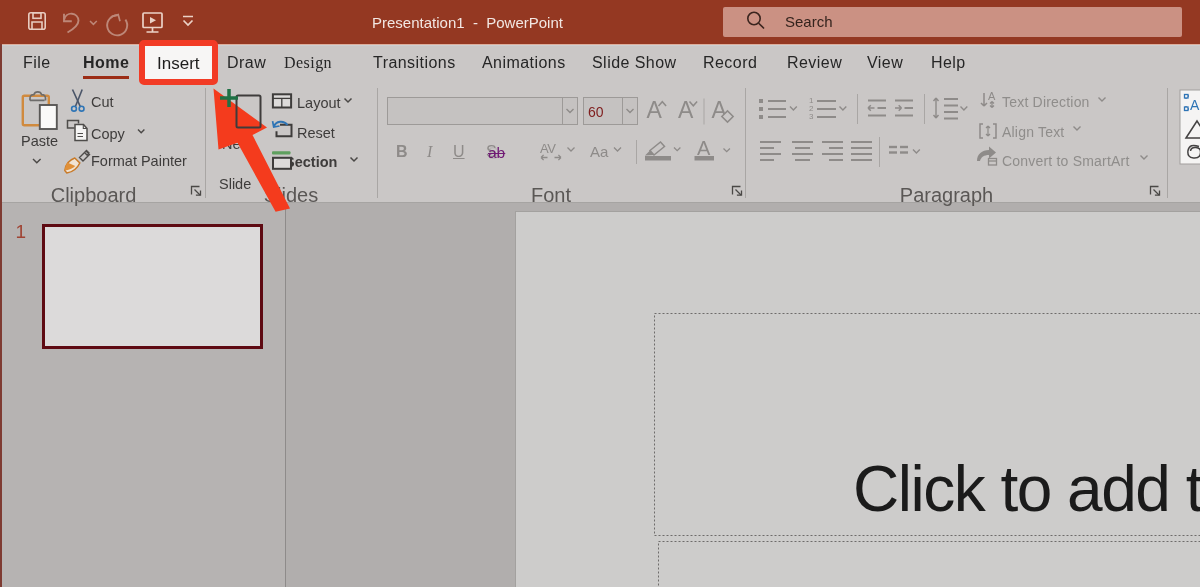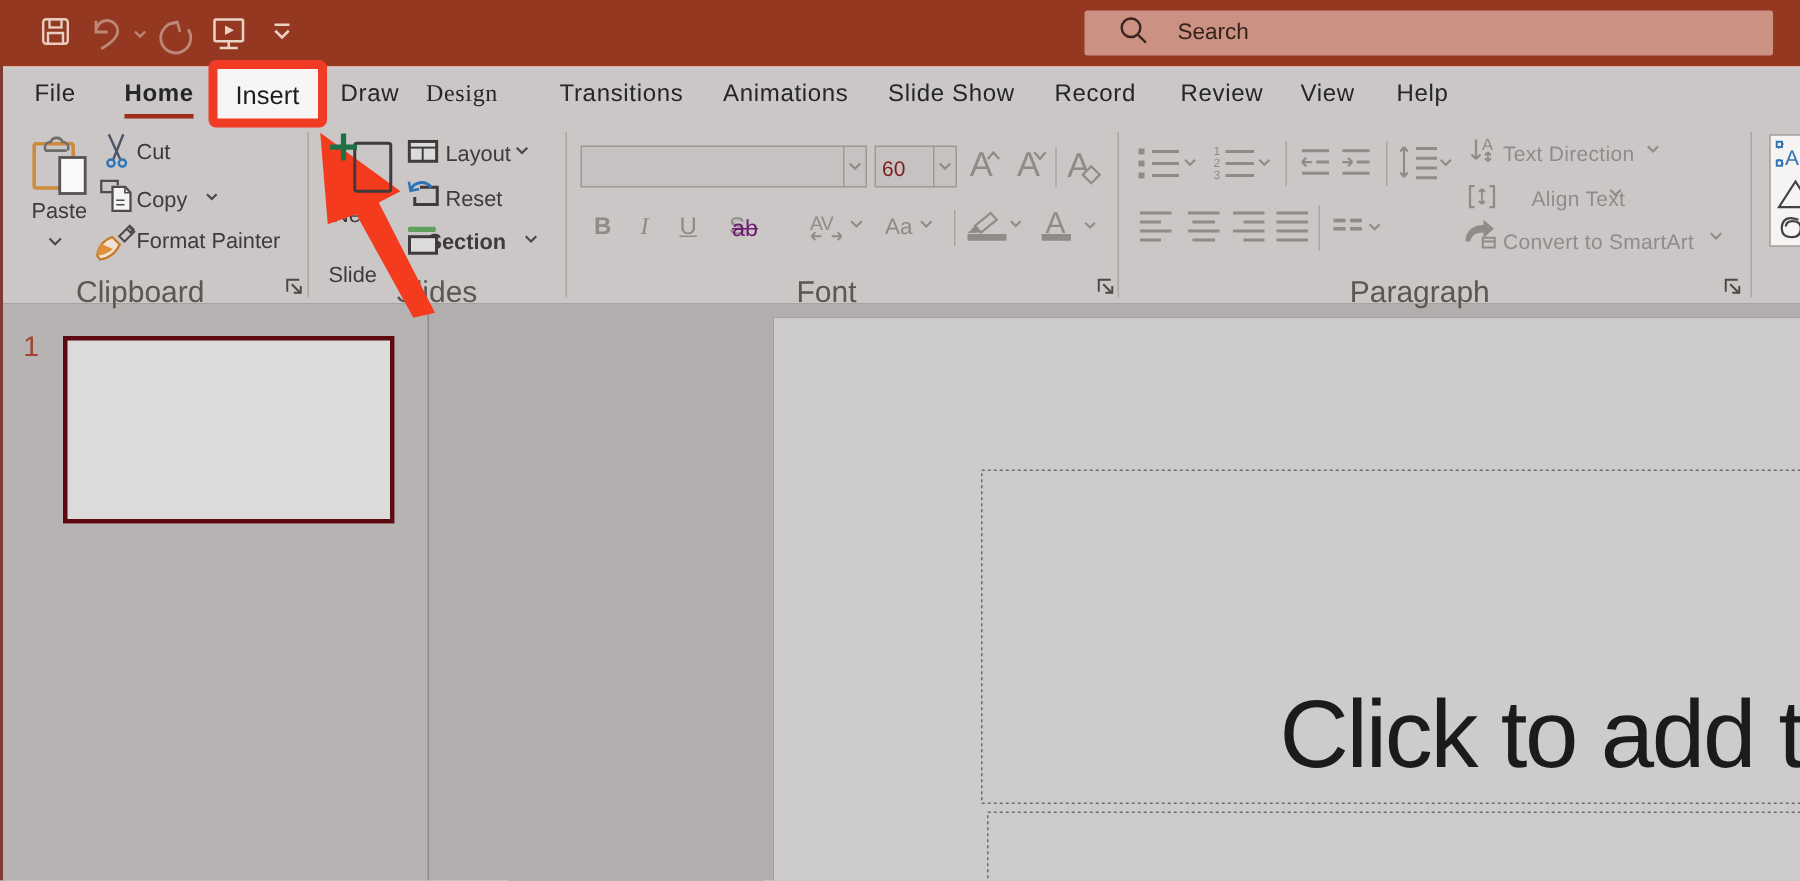--- a/index.html
+++ b/index.html
@@ -32,20 +32,21 @@
   <div class="abs" id="ribbon"></div>
   <div class="abs" id="redline"></div>
   <div class="abs" id="panel"></div>
   <div class="abs" id="slide"></div>
   <div class="abs" id="titletext">Click to add title</div>
   <div class="abs" id="thumb"></div>
   <div class="abs" style="left:15.5px;top:221px;font-size:19px;color:#A04434;">1</div>
 
   <div class="abs" id="searchbox"></div>
   <div class="abs" style="left:785px;top:13px;font-size:15px;color:#34231D;">Search</div>
+  <div class="abs" style="left:372px;top:14px;font-size:15px;color:#F2E7E3;">Presentation1&nbsp;&nbsp;-&nbsp;&nbsp;PowerPoint</div>
 
   <span class="mitem" style="left:23px;">File</span>
   <span class="mitem" style="left:83px;font-weight:bold;">Home</span>
   <span class="mitem" style="left:227px;">Draw</span>
   <span class="mitem" style="left:284px;font-family:Liberation Serif, serif;">Design</span>
   <span class="mitem" style="left:373px;">Transitions</span>
   <span class="mitem" style="left:482px;">Animations</span>
   <span class="mitem" style="left:592px;">Slide Show</span>
   <span class="mitem" style="left:703px;">Record</span>
   <span class="mitem" style="left:787px;">Review</span>
@@ -58,21 +59,21 @@
   <div class="rtext" style="left:21px;top:133px;">Paste</div>
   <div class="rtext" style="left:91px;top:94px;">Cut</div>
   <div class="rtext" style="left:91px;top:126px;">Copy</div>
   <div class="rtext" style="left:91px;top:153px;">Format Painter</div>
   <div class="rtext" style="left:222px;top:136px;">New</div>
   <div class="rtext" style="left:219px;top:156px;z-index:2;margin-top:20px;">Slide</div>
   <div class="rtext" style="left:297px;top:95px;">Layout</div>
   <div class="rtext" style="left:297px;top:125px;">Reset</div>
   <div class="rtext" style="left:285px;top:154px;font-weight:bold;">Section</div>
   <div class="gtext" style="left:1002px;top:94px;">Text Direction</div>
-  <div class="gtext" style="left:1002px;top:124px;margin-left:19px;">Align Text</div>
+  <div class="gtext" style="left:1002px;top:124px;">Align Text</div>
   <div class="gtext" style="left:1002px;top:153px;">Convert to SmartArt</div>
   <div class="glabel" style="left:93.5px;top:183.5px;">Clipboard</div>
   <div class="glabel" style="left:291px;top:183.5px;">Slides</div>
   <div class="glabel" style="left:551px;top:183.5px;">Font</div>
   <div class="glabel" style="left:946.5px;top:183.5px;">Paragraph</div>
 
   <div class="abs" style="left:396px;top:143px;font-size:16px;font-weight:bold;color:#8E8B89;">B</div>
   <div class="abs" style="left:427px;top:143px;font-size:16px;font-style:italic;font-family:'Liberation Serif',serif;color:#8E8B89;">I</div>
   <div class="abs" style="left:453px;top:143px;font-size:16px;text-decoration:underline;color:#8E8B89;">U</div>
   <div class="abs" style="left:486px;top:143px;font-size:16px;color:#8E8B89;text-shadow:1.5px 1.5px 0 #B9B6B5;">S</div>

